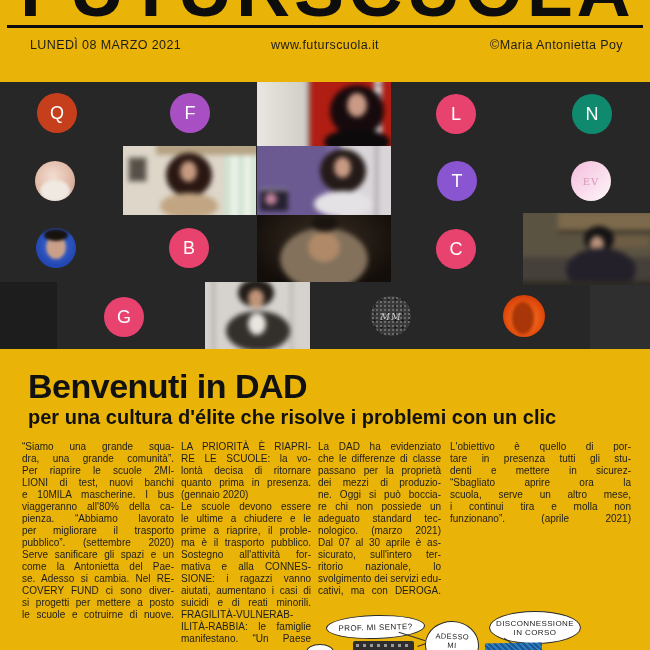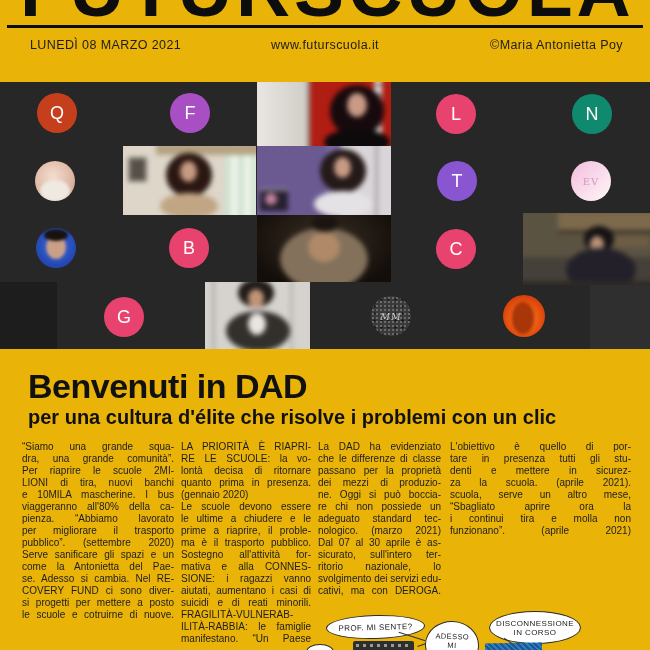--- a/index.html
+++ b/index.html
@@ -191,21 +191,21 @@
     </div>
   </div>
 
   <h1 class="headline" style="margin:0;">Benvenuti in DAD</h1>
   <h2 class="subhead" style="margin:0;">per una cultura d'élite che risolve i problemi con un clic</h2>
 
   <div class="col" style="left:22px;width:152px;">
       <div class="jline">“Siamo una grande squa-</div>
       <div class="jline">dra, una grande comunità”.</div>
       <div class="jline">Per riaprire le scuole 2MI-</div>
-      <div class="jline">LIONI di tira, nuovi banchi</div>
+      <div class="jline">LIONI di test, nuovi banchi</div>
       <div class="jline">e 10MILA mascherine. I bus</div>
       <div class="jline">viaggeranno all'80% della ca-</div>
       <div class="jline">pienza. “Abbiamo lavorato</div>
       <div class="jline">per migliorare il trasporto</div>
       <div class="jline">pubblico”. (settembre 2020)</div>
       <div class="jline">Serve sanificare gli spazi e un</div>
       <div class="jline">come la Antonietta del Pae-</div>
       <div class="jline">se. Adesso si cambia. Nel RE-</div>
       <div class="jline">COVERY FUND ci sono diver-</div>
       <div class="jline">si progetti per mettere a posto</div>
@@ -242,23 +242,22 @@
       <div class="jline">Dal 07 al 30 aprile è as-</div>
       <div class="jline">sicurato, sull'intero ter-</div>
       <div class="jline">ritorio nazionale, lo</div>
       <div class="jline">svolgimento dei servizi edu-</div>
       <div class="jline">cativi, ma con DEROGA.</div>
     </div>
   <div class="col" style="left:450px;width:181px;">
       <div class="jline">L'obiettivo è quello di por-</div>
       <div class="jline">tare in presenza tutti gli stu-</div>
       <div class="jline">denti e mettere in sicurez-</div>
-      <div class="jline">za la scuola. (aprile 2021).</div>
+      <div class="jline">“Sbagliato aprire ora la</div>
       <div class="jline">scuola, serve un altro mese,</div>
-      <div class="jline">“Sbagliato aprire ora la</div>
       <div class="jline">i continui tira e molla non</div>
       <div class="jline">funzionano”. (aprile 2021)</div>
     </div>
 
   <div class="bubble" style="left:326px;top:615px;width:97px;height:22px;transform:rotate(-1.5deg);">PROF. MI SENTE?</div>
   <div class="cline" style="left:398px;top:636px;width:28px;transform:rotate(18deg);"></div>
   <div class="cline" style="left:417px;top:643px;width:18px;transform:rotate(-20deg);"></div>
   <div class="laptop">
     <div class="keys"></div>
   </div>

